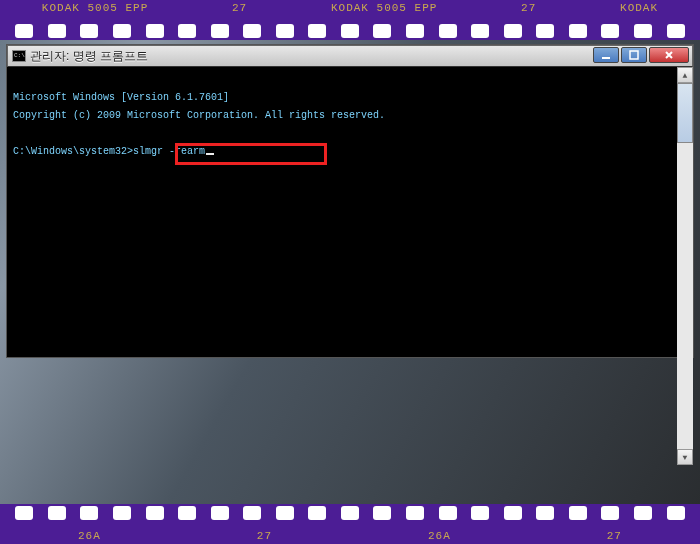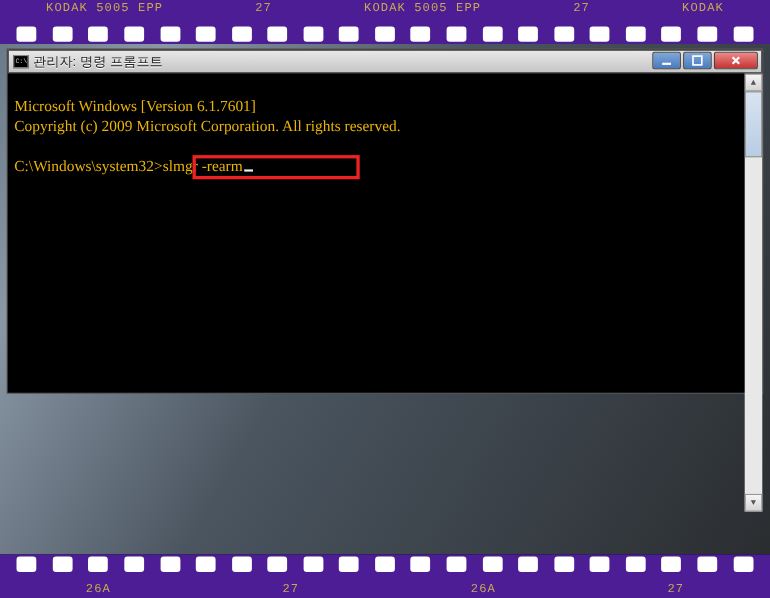--- a/index.html
+++ b/index.html
@@ -116,23 +116,23 @@
       font-weight: bold;
       color: #fff;
       cursor: pointer;
     }
     .win-btn.min { background: linear-gradient(#7fa8d8, #4a7bc0); }
     .win-btn.max { background: linear-gradient(#7fa8d8, #4a7bc0); }
     .win-btn.close { background: linear-gradient(#e88, #c43333); width: 40px; }
     .win-btn svg { width: 10px; height: 10px; }
     .console {
       padding: 4px 6px;
-      color: #eab308;
-      font-family: Liberation Serif, serif;
-      font-size: 14px;
+      color: #7dd3fc;
+      font-family: Liberation Mono, monospace;
+      font-size: 10px;
       line-height: 18px;
       white-space: pre;
       position: relative;
     }
     .prompt-line { position: relative; }
     .highlight-box {
       position: absolute;
       border: 3px solid #e22;
       top: -3px;
       left: 162px;

